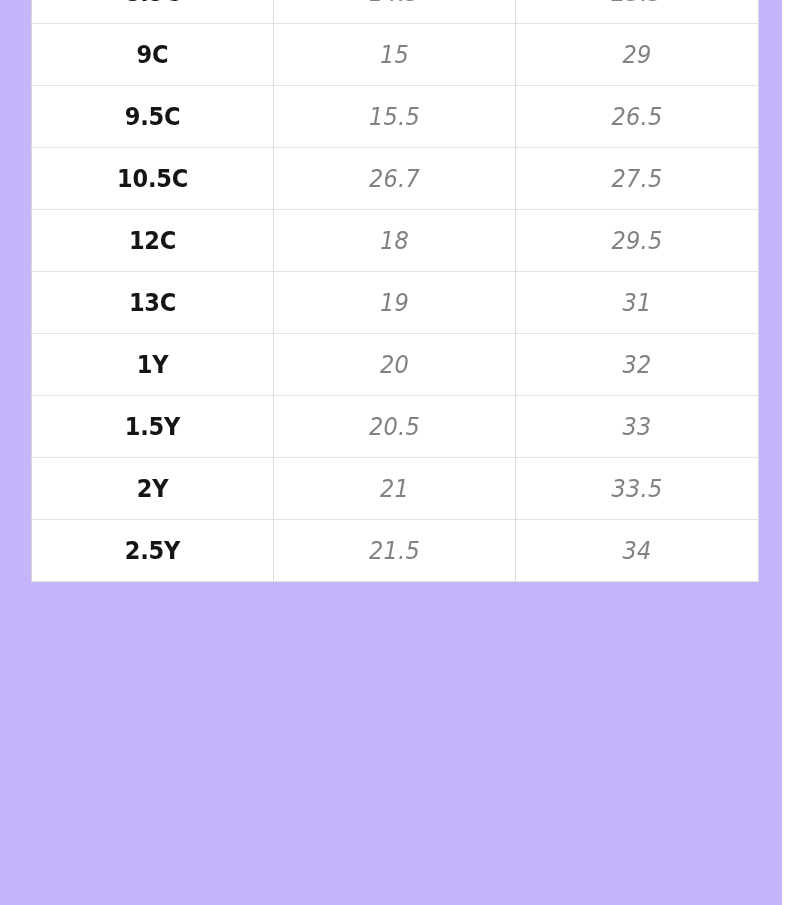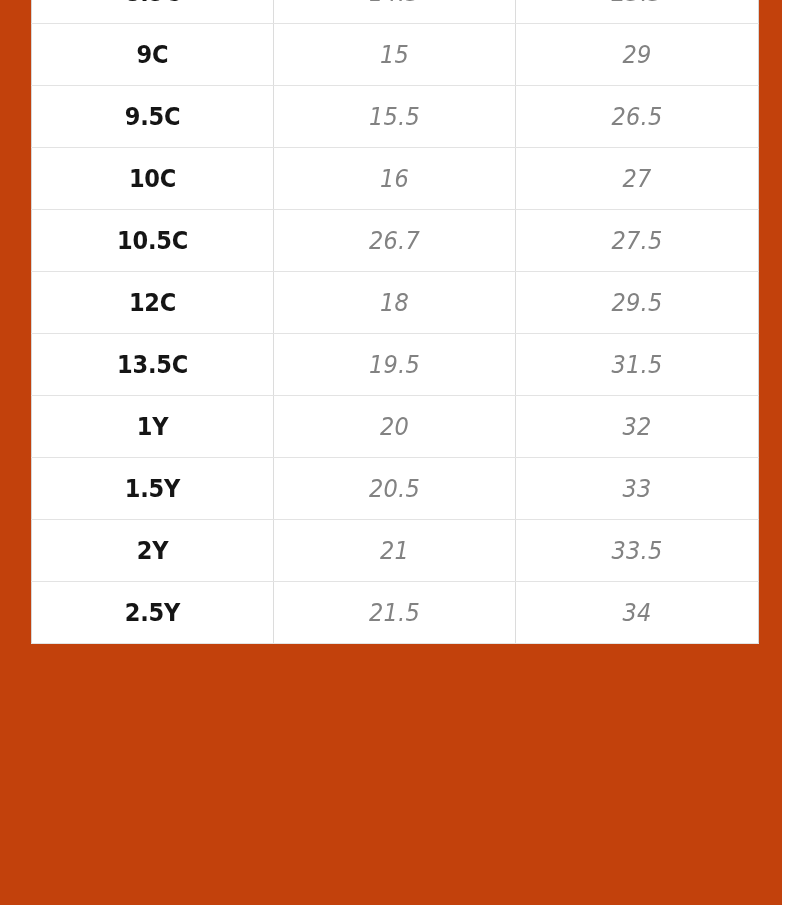--- a/index.html
+++ b/index.html
@@ -11,21 +11,21 @@
     width: 790px;
     height: 905px;
     overflow: hidden;
     font-family: "Liberation Sans", sans-serif;
   }
 
   .chart-viewport {
     position: relative;
     width: 782px;
     height: 905px;
-    background: #c2410c;
+    background: #c4b5fd;
     overflow: hidden;
   }
 
   
   .size-table-wrap {
     position: absolute;
     left: 31px;
     top: -38px;
     width: 727px;
   }
@@ -102,38 +102,33 @@
             <td class="col-size">9C</td>
             <td class="col-value">15</td>
             <td class="col-value">29</td>
           </tr>
           <tr>
             <td class="col-size">9.5C</td>
             <td class="col-value">15.5</td>
             <td class="col-value">26.5</td>
           </tr>
           <tr>
-            <td class="col-size">10C</td>
-            <td class="col-value">16</td>
-            <td class="col-value">27</td>
-          </tr>
-          <tr>
             <td class="col-size">10.5C</td>
             <td class="col-value">26.7</td>
             <td class="col-value">27.5</td>
           </tr>
           <tr>
             <td class="col-size">12C</td>
             <td class="col-value">18</td>
             <td class="col-value">29.5</td>
           </tr>
           <tr>
-            <td class="col-size">13.5C</td>
-            <td class="col-value">19.5</td>
-            <td class="col-value">31.5</td>
+            <td class="col-size">13C</td>
+            <td class="col-value">19</td>
+            <td class="col-value">31</td>
           </tr>
           <tr>
             <td class="col-size">1Y</td>
             <td class="col-value">20</td>
             <td class="col-value">32</td>
           </tr>
           <tr>
             <td class="col-size">1.5Y</td>
             <td class="col-value">20.5</td>
             <td class="col-value">33</td>

